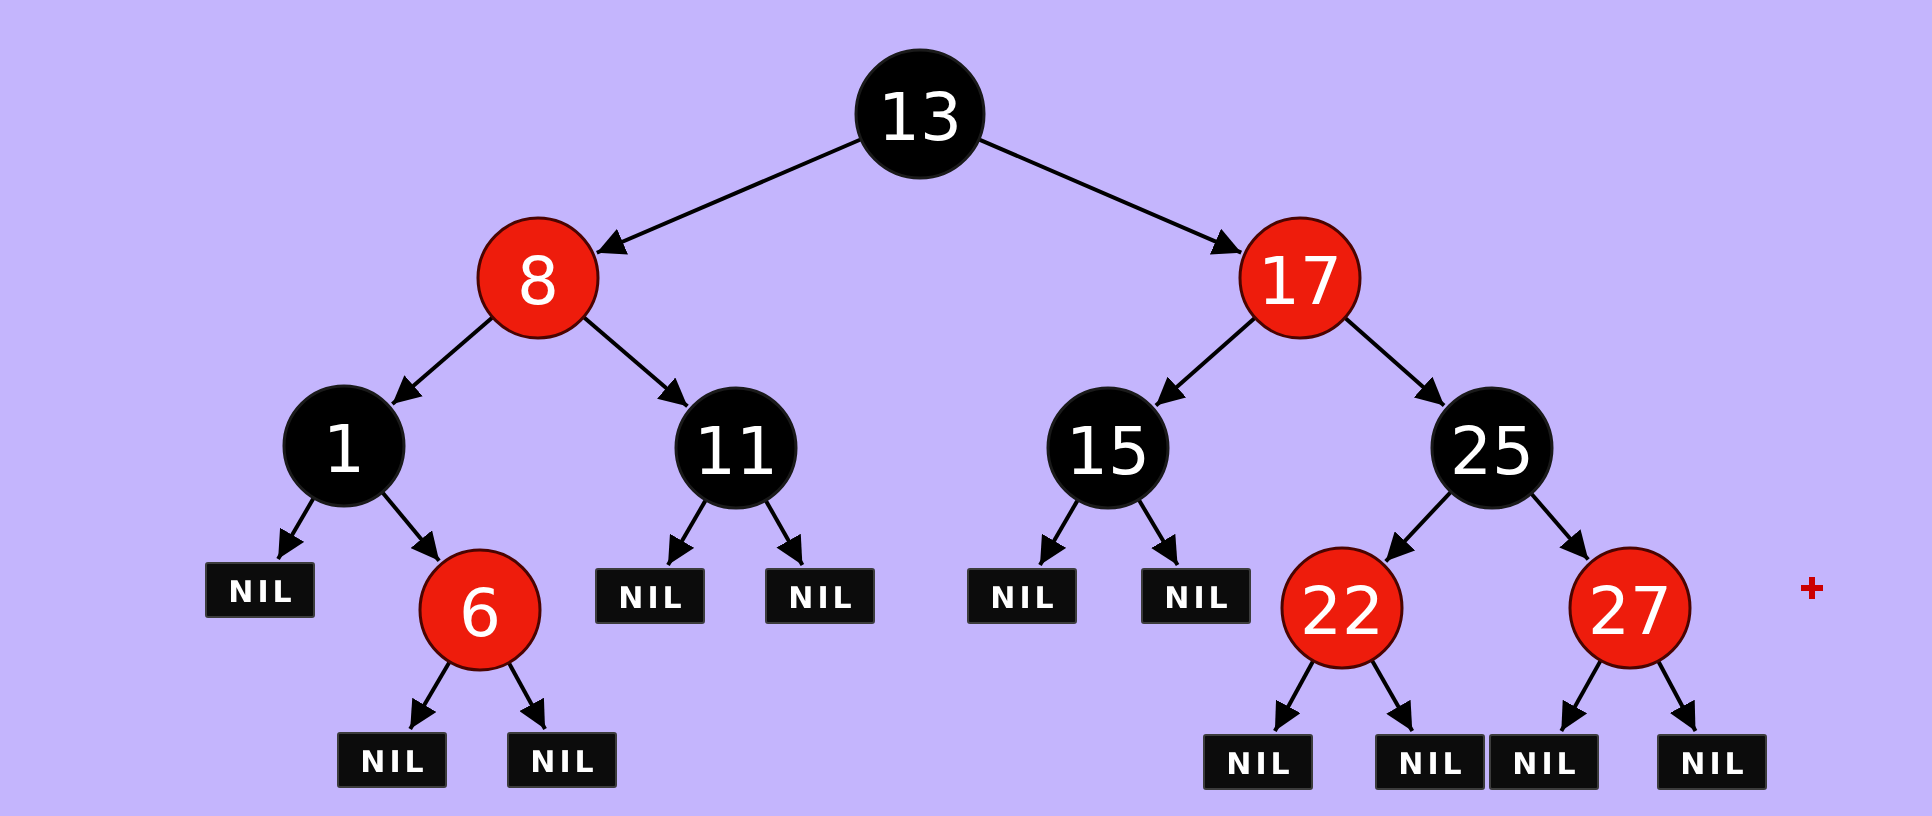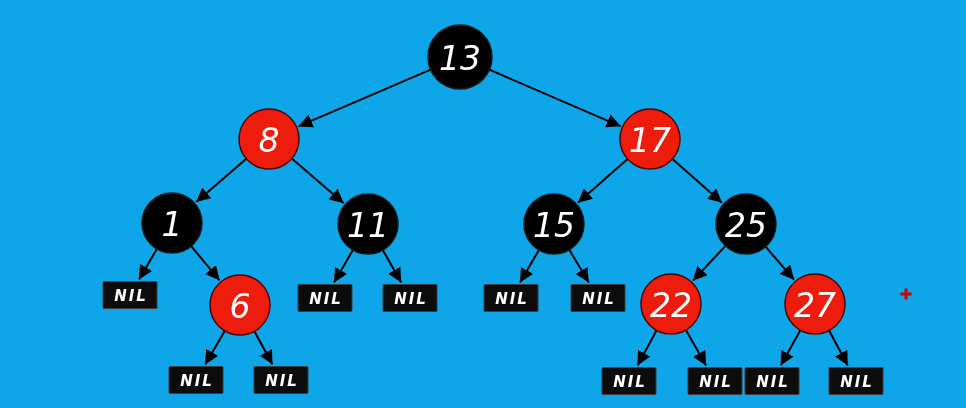--- a/index.html
+++ b/index.html
@@ -4,23 +4,22 @@
 <style>
   html, body {
     margin: 0;
     padding: 0;
     background: #ffffff;
   }
   .canvas {
     position: relative;
     width: 966px;
     height: 408px;
-    background: #0ea5e9;
+    background: #c4b5fd;
     overflow: hidden;
-    font-style: italic;
   }
   svg text {
     font-family: "DejaVu Sans", "Liberation Sans", sans-serif;
     user-select: none;
   }
   .node-label {
     fill: #ffffff;
   }
   .nil-label {
     fill: #ffffff;

